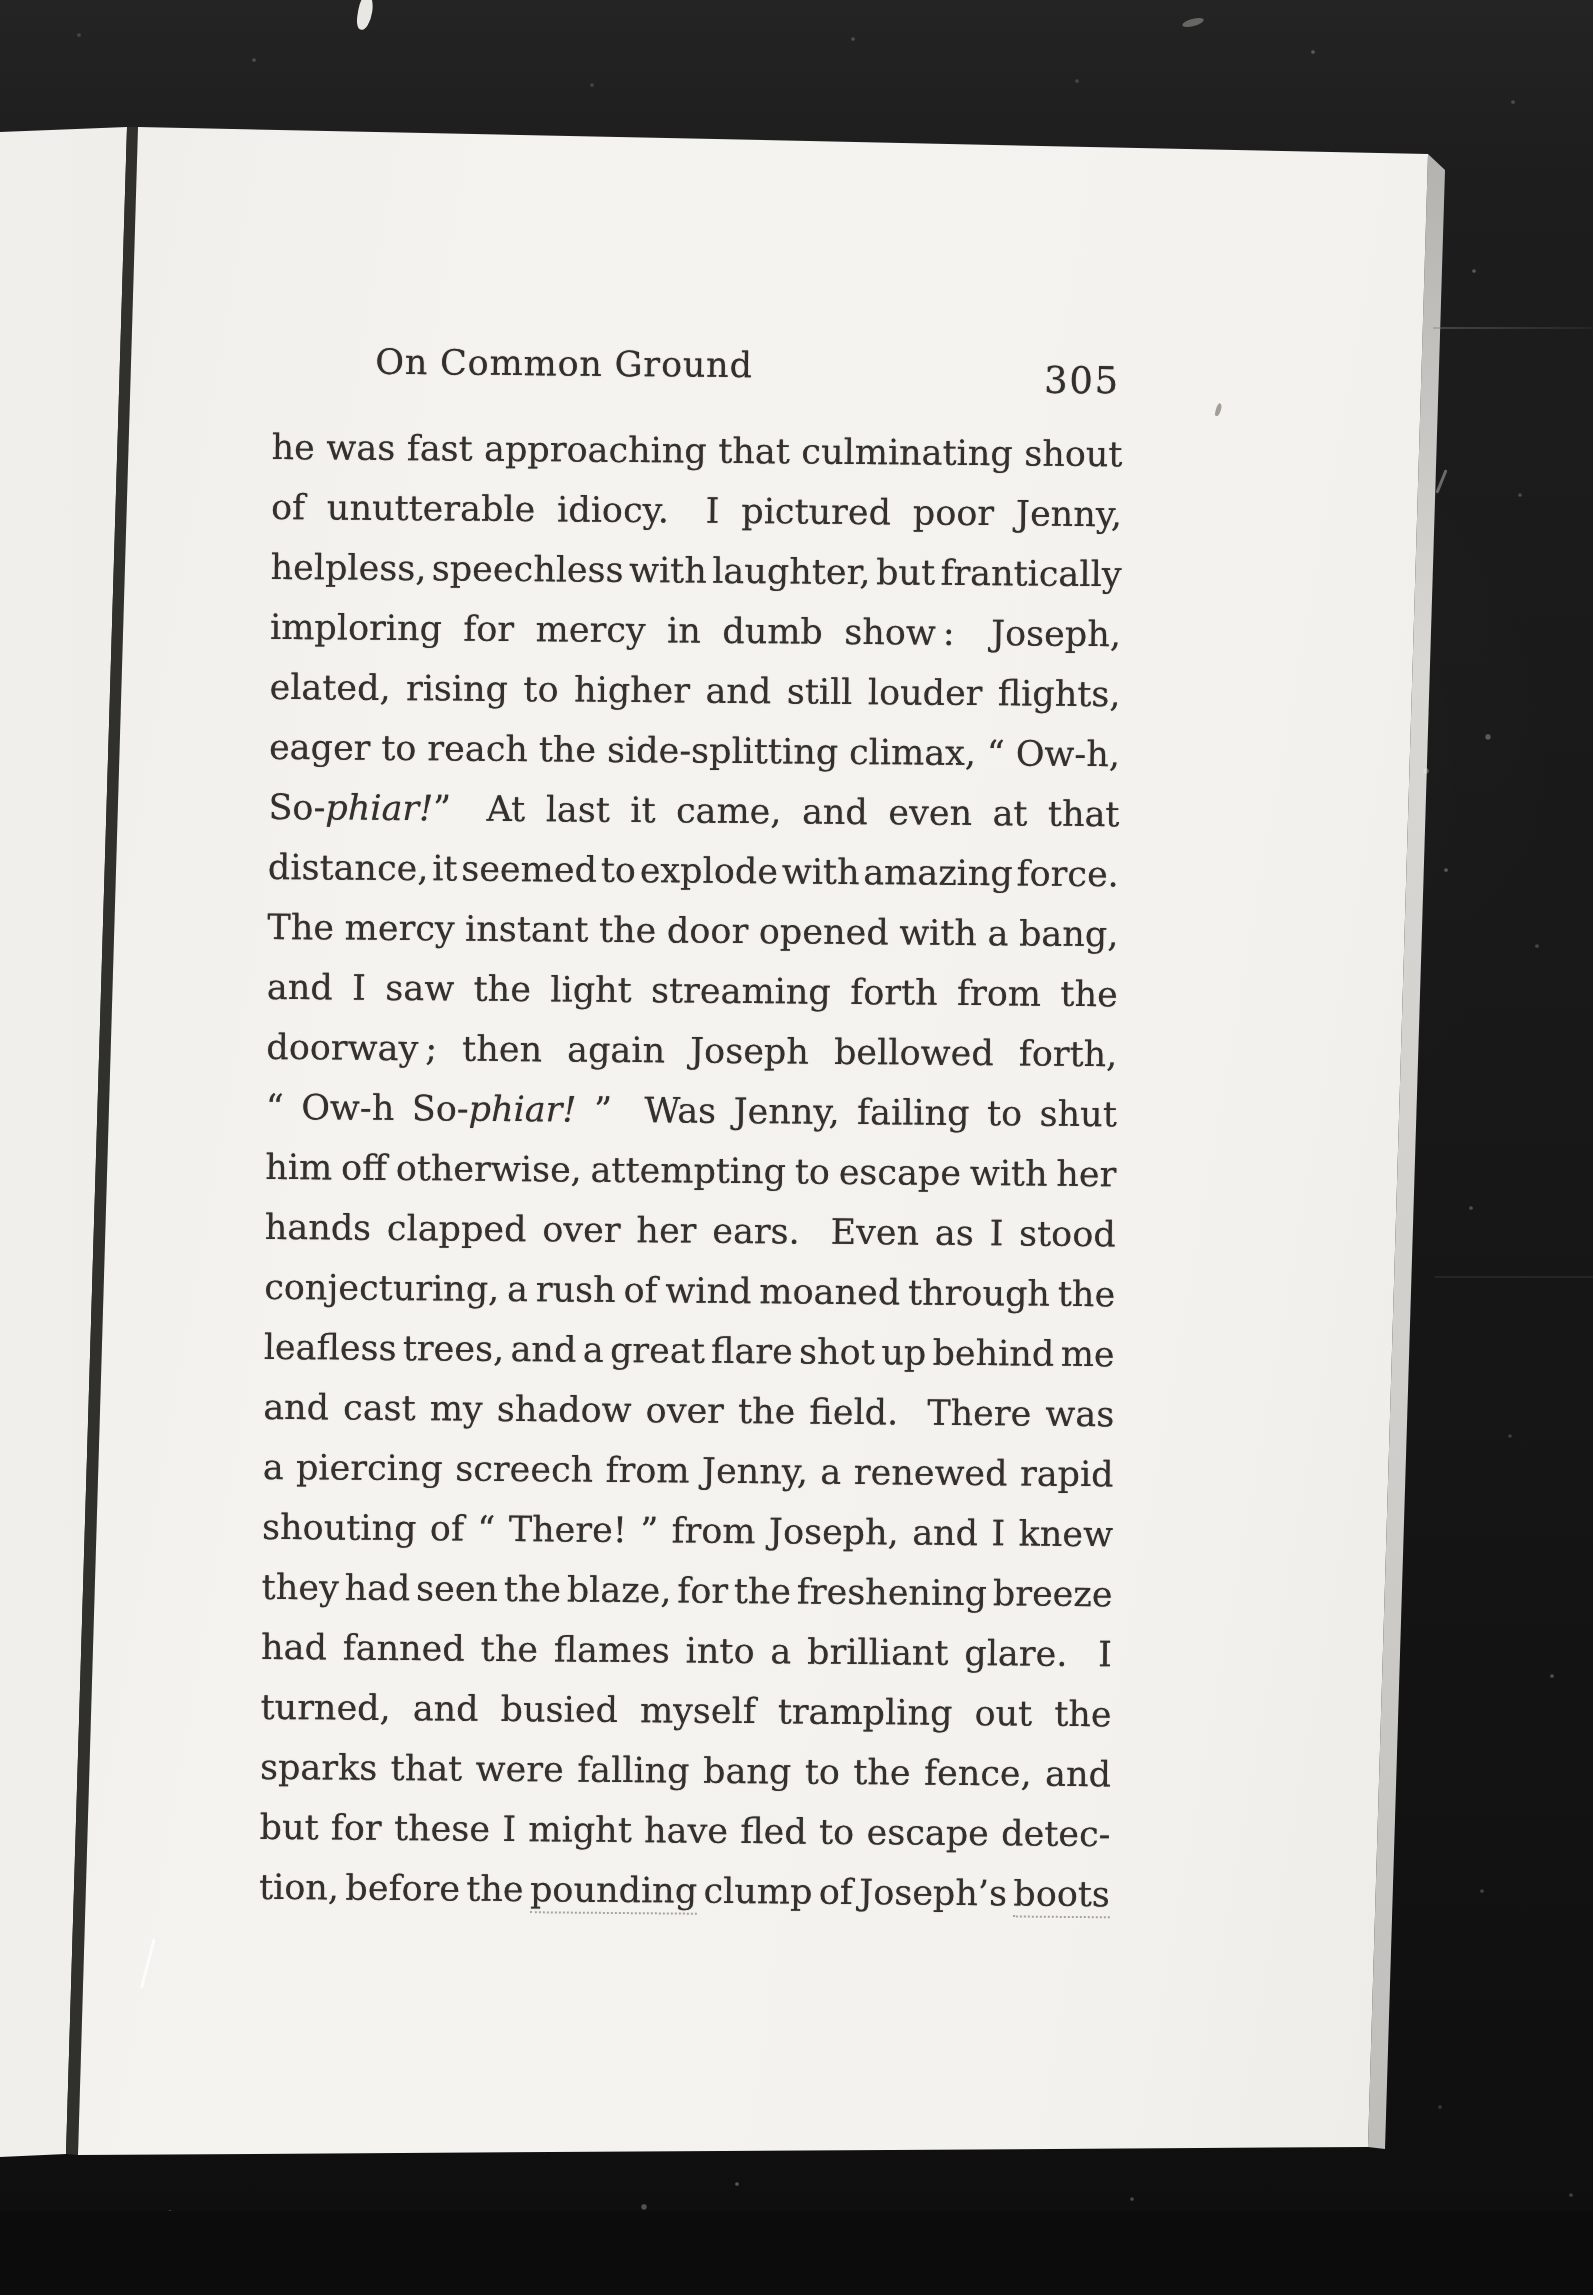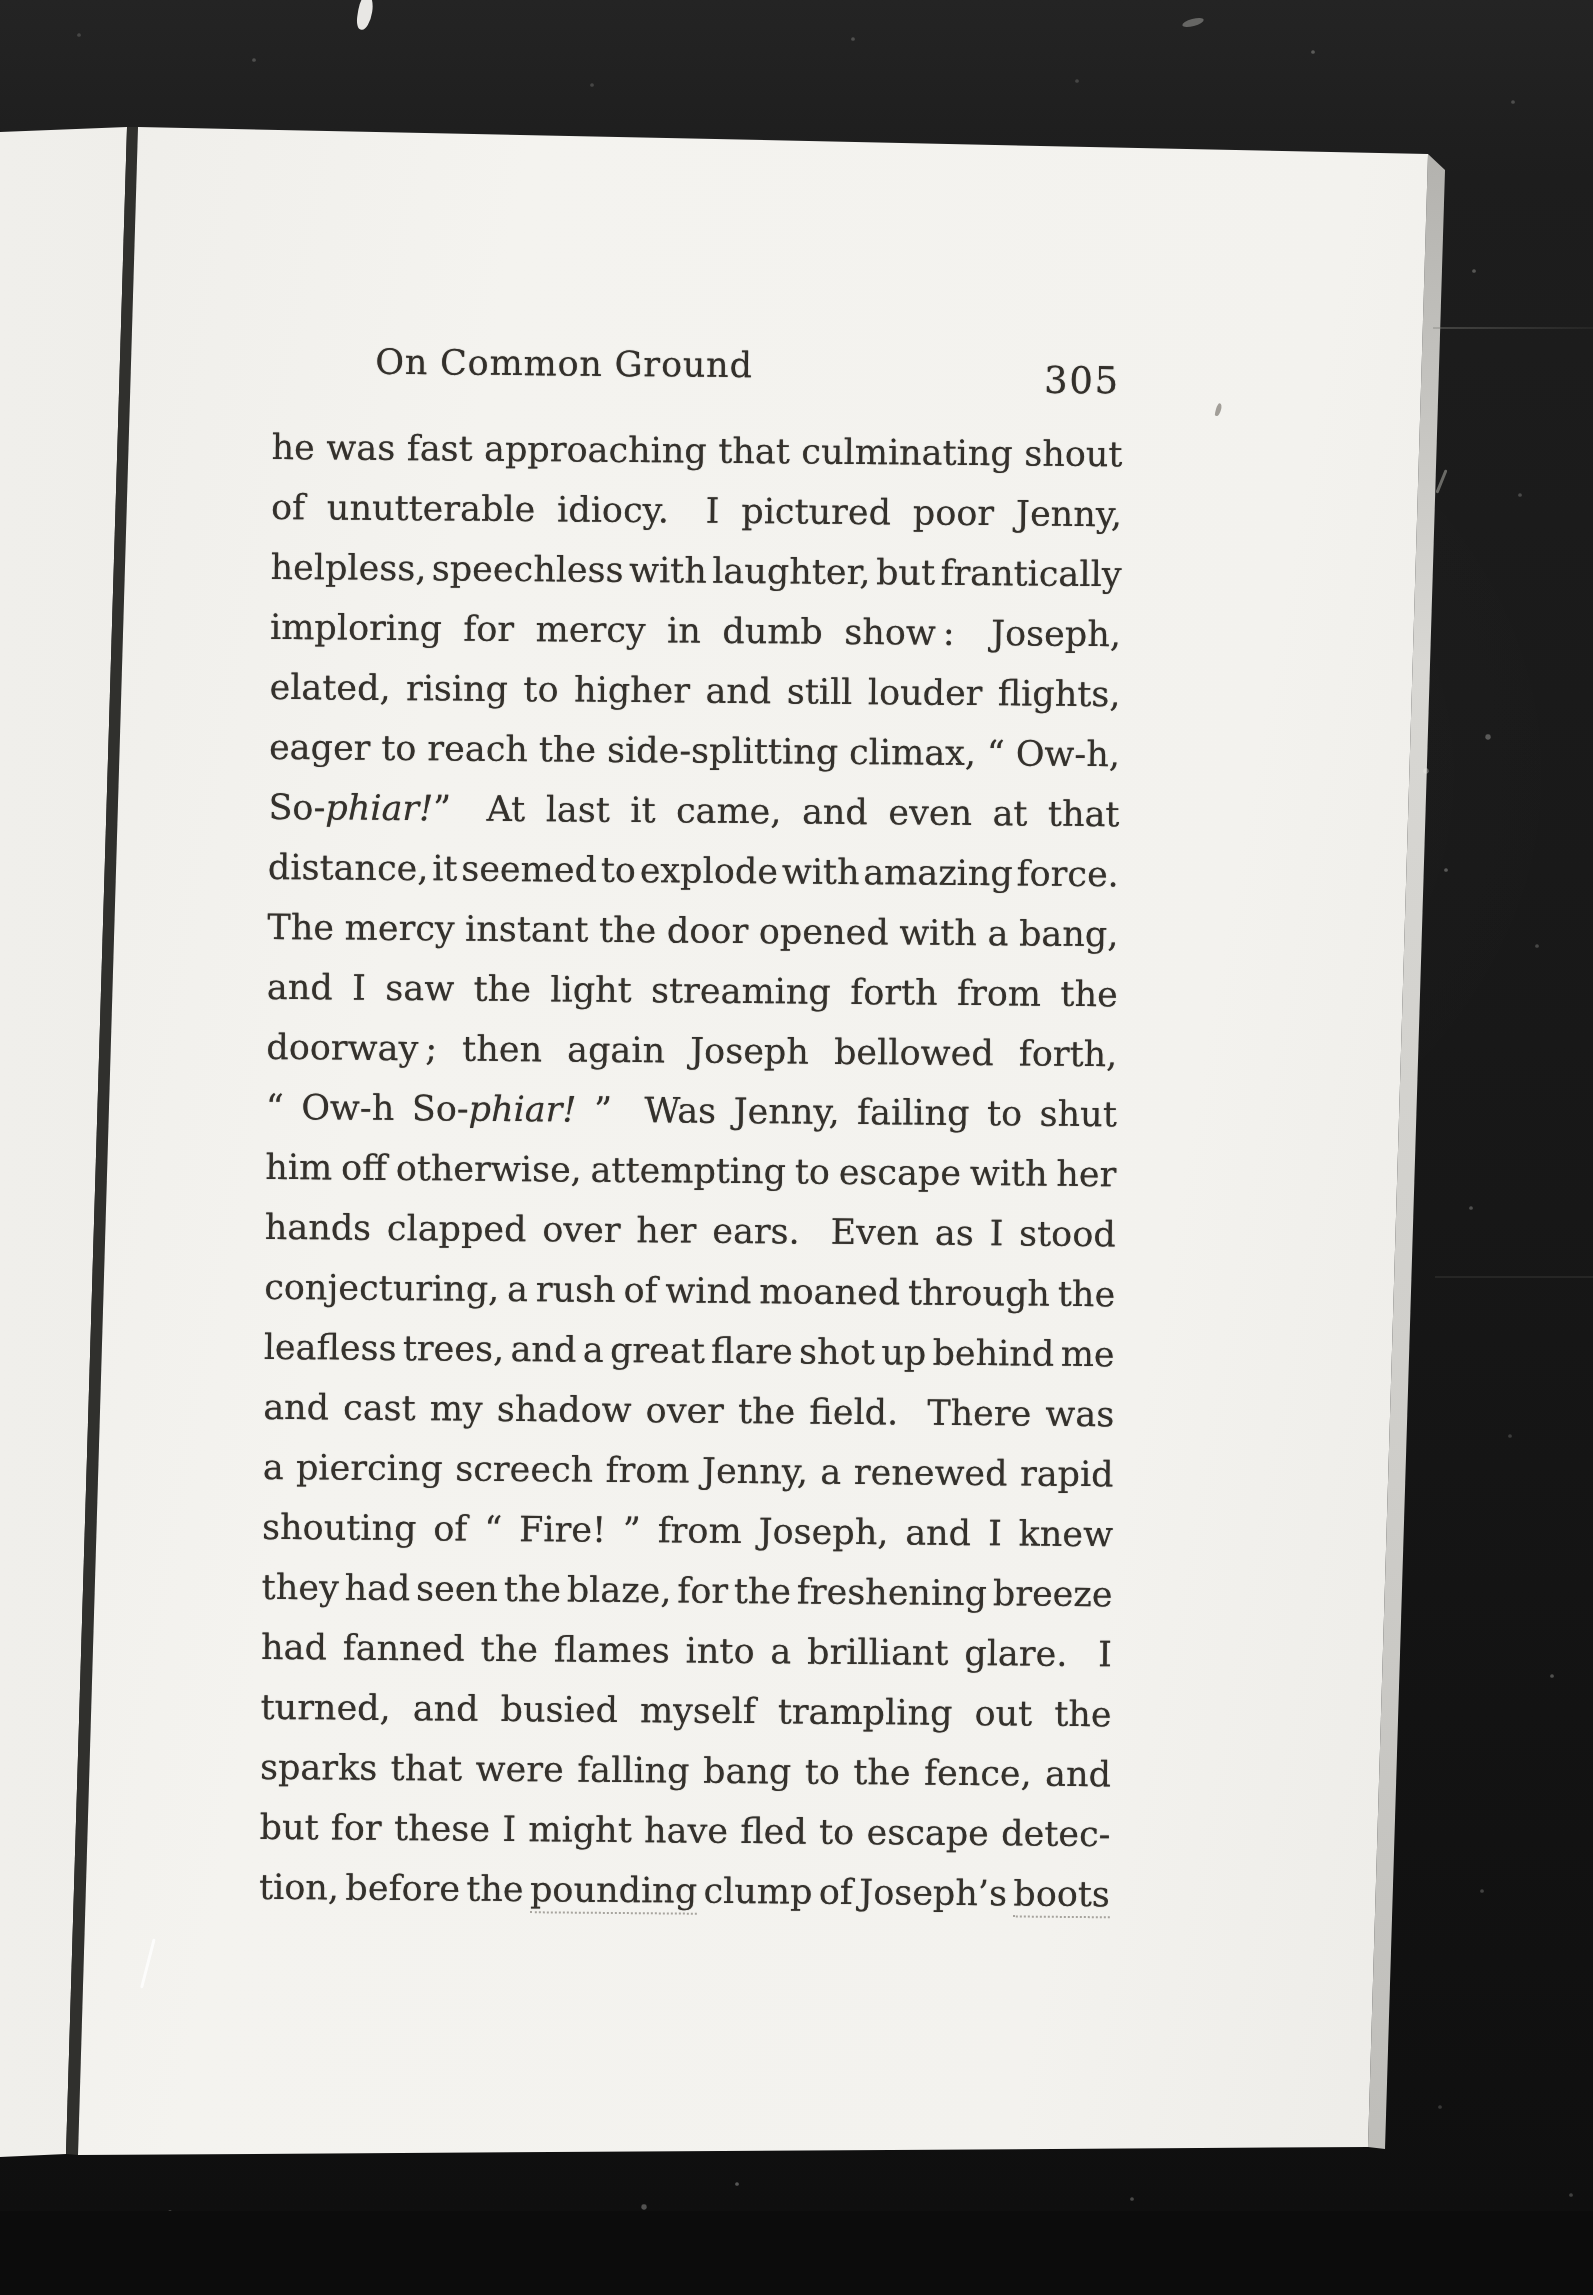--- a/index.html
+++ b/index.html
@@ -276,21 +276,21 @@
             <span class="w"><span>from</span></span>
             <span class="w"><span>Jenny,</span></span>
             <span class="w"><span>a</span></span>
             <span class="w"><span>renewed</span></span>
             <span class="w"><span>rapid</span></span>
           </div>
           <div class="line">
             <span class="w"><span>shouting</span></span>
             <span class="w"><span>of</span></span>
             <span class="w"><span>“</span></span>
-            <span class="w"><span>Fire!</span></span>
+            <span class="w"><span>There!</span></span>
             <span class="w"><span>”</span></span>
             <span class="w"><span>from</span></span>
             <span class="w"><span>Joseph,</span></span>
             <span class="w"><span>and</span></span>
             <span class="w"><span>I</span></span>
             <span class="w"><span>knew</span></span>
           </div>
           <div class="line">
             <span class="w"><span>they</span></span>
             <span class="w"><span>had</span></span>

